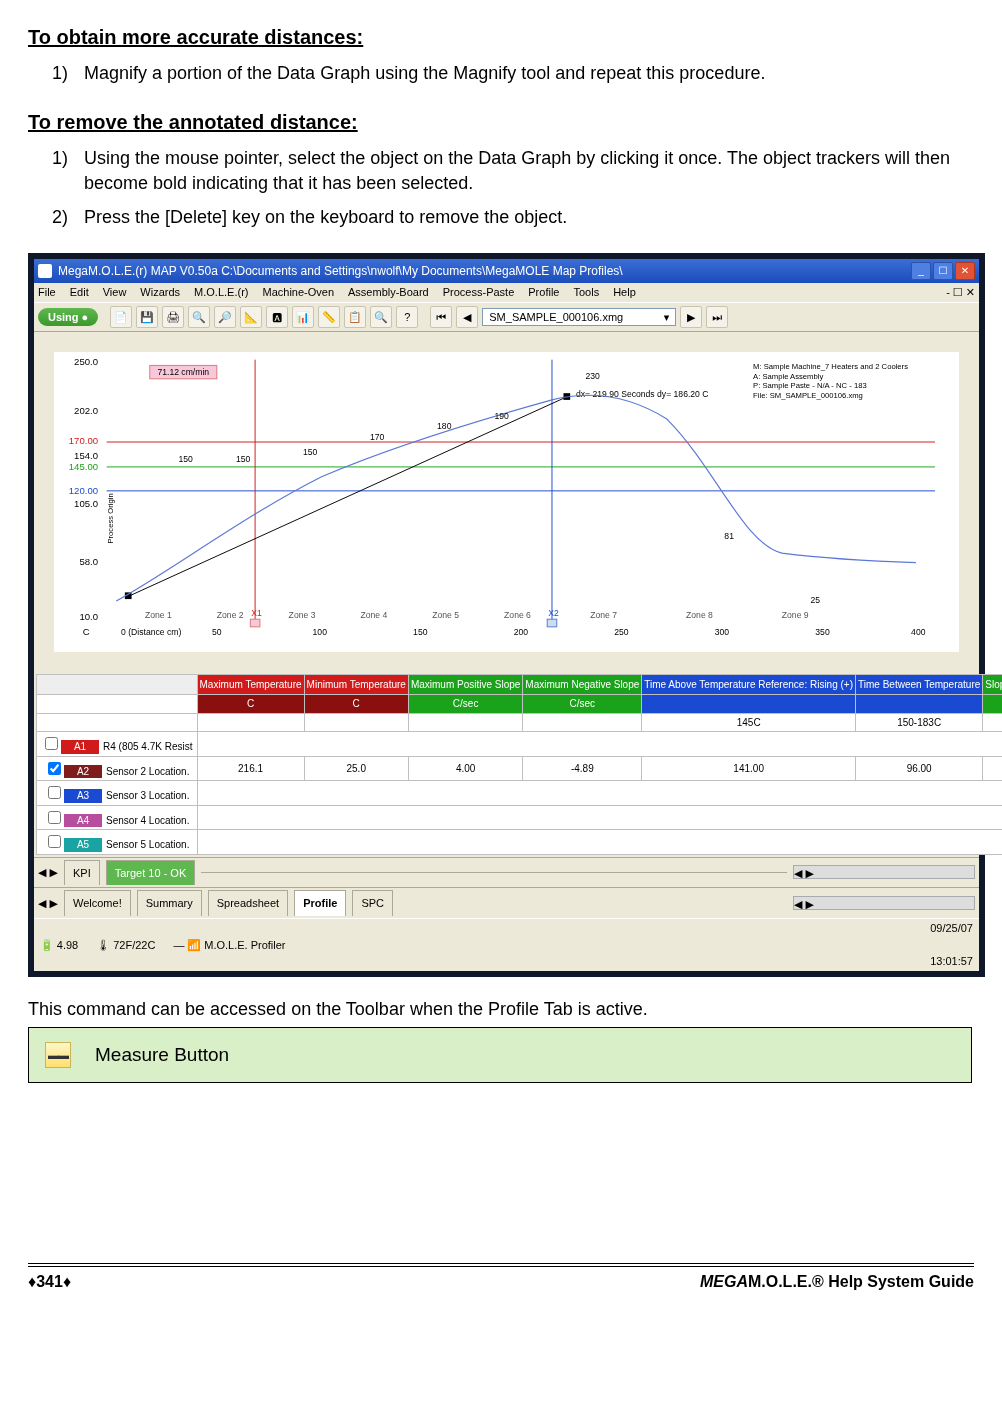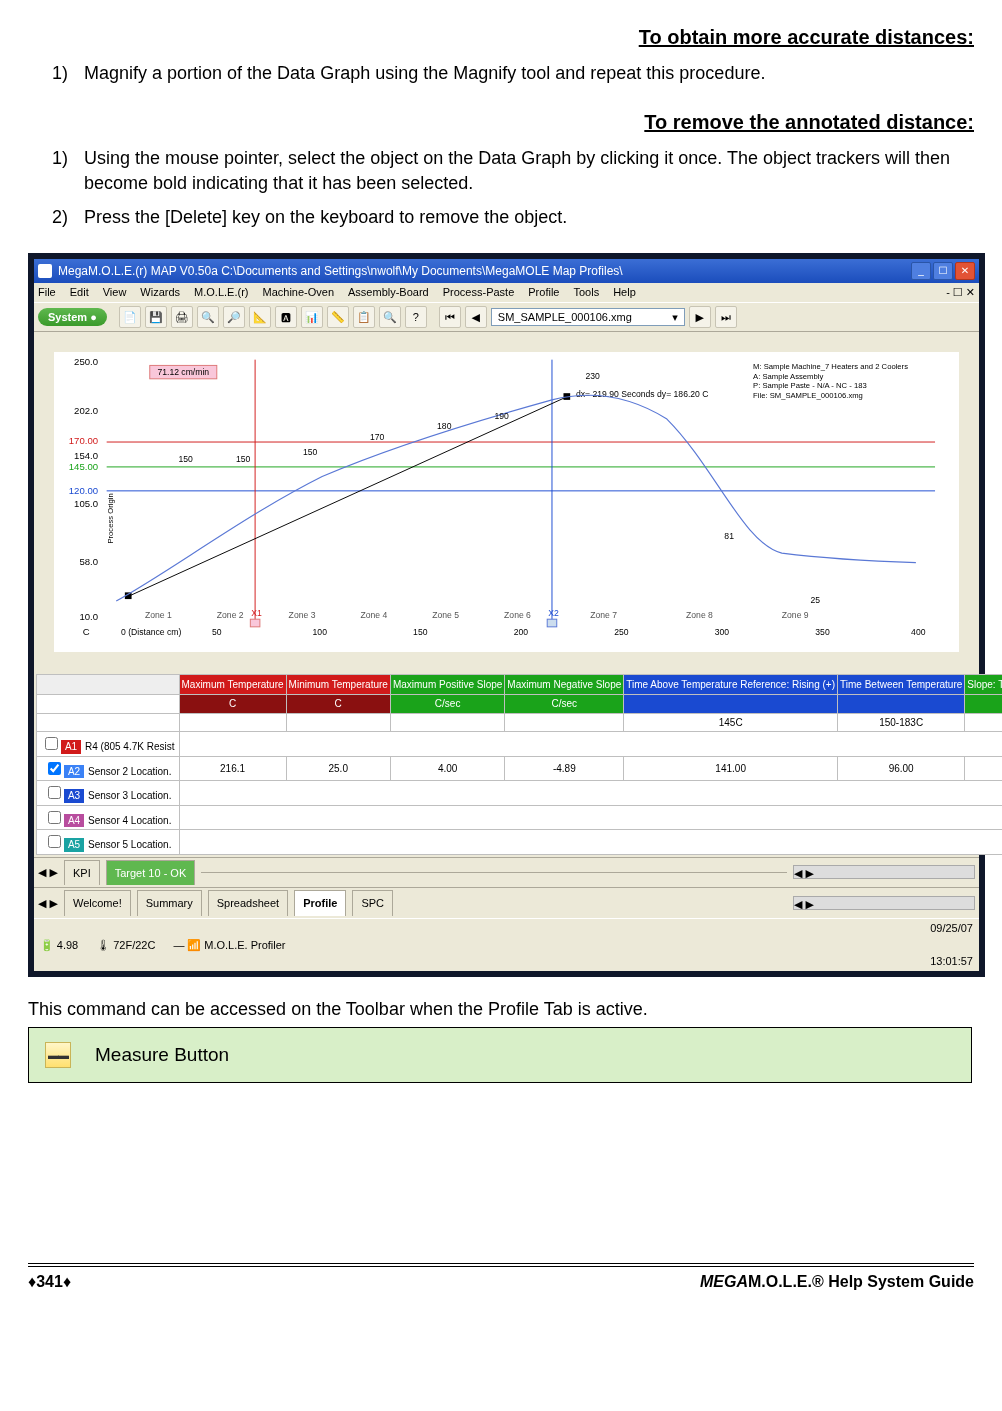--- a/index.html
+++ b/index.html
@@ -10,21 +10,20 @@
     padding: 24px 28px 10px 28px;
     width: 1002px;
     box-sizing: border-box;
     line-height: 1.35;
   }
   .section-heading {
     font-weight: bold;
     text-decoration: underline;
     font-size: 20px;
     margin: 0 0 10px 0;
-    text-align: right;
   }
   ol.steps {
     margin: 0 0 24px 0;
     padding-left: 50px;
   }
   ol.steps li {
     margin-bottom: 10px;
     padding-left: 6px;
   }
   ol.steps li::marker {
@@ -101,23 +100,23 @@
     white-space: nowrap;
   }
   .ss-grid th { font-weight:normal; padding:4px 2px; color:#fff; line-height:1.1; }
   .hdr-red { background:#d11a1a; }
   .hdr-green { background:#1aa31a; }
   .hdr-blue { background:#1a4ad1; }
   .hdr-gray { background:#eee; color:#000; }
   .ss-grid td.darkc { background:#8a1010; color:#fff; }
   .sensor-cell { text-align:left; padding-left:4px; }
   .sensor-badge {
-    display:inline-block; width:20px; text-align:center; color:#fff; font-size:10px; margin-right:4px;
-  }
-  .A1{background:#d11a1a;} .A2{background:#3b82f6;} .A3{background:#1a4ad1;} .A4{background:#b84d9e;} .A5{background:#1aa3a3;}
+    display:inline-block; width:38px; text-align:center; color:#fff; font-size:10px; margin-right:4px;
+  }
+  .A1{background:#d11a1a;} .A2{background:#7f1d1d;} .A3{background:#1a4ad1;} .A4{background:#b84d9e;} .A5{background:#1aa3a3;}
   .ss-tabs {
     background:#ece9d8;
     display:flex;
     align-items:center;
     font-size:11px;
     padding:2px 4px;
     gap:6px;
     border-top:1px solid #aca899;
   }
   .ss-tab { padding:5px 8px; background:#ece9d8; border:1px solid #aca899; border-bottom:none; }
@@ -201,21 +200,21 @@
       <span>M.O.L.E.(r)</span>
       <span>Machine-Oven</span>
       <span>Assembly-Board</span>
       <span>Process-Paste</span>
       <span>Profile</span>
       <span>Tools</span>
       <span>Help</span>
       <span class="right">- ☐ ✕</span>
     </div>
     <div class="ss-toolbar">
-      <span class="tb-start">System ●</span>
+      <span class="tb-start">Using ●</span>
       <span class="tb-sep"></span>
       <span class="tb-btn">📄</span>
       <span class="tb-btn">💾</span>
       <span class="tb-btn">🖨</span>
       <span class="tb-btn">🔍</span>
       <span class="tb-btn">🔎</span>
       <span class="tb-btn">📐</span>
       <span class="tb-btn">🅰</span>
       <span class="tb-btn">📊</span>
       <span class="tb-btn">📏</span>

